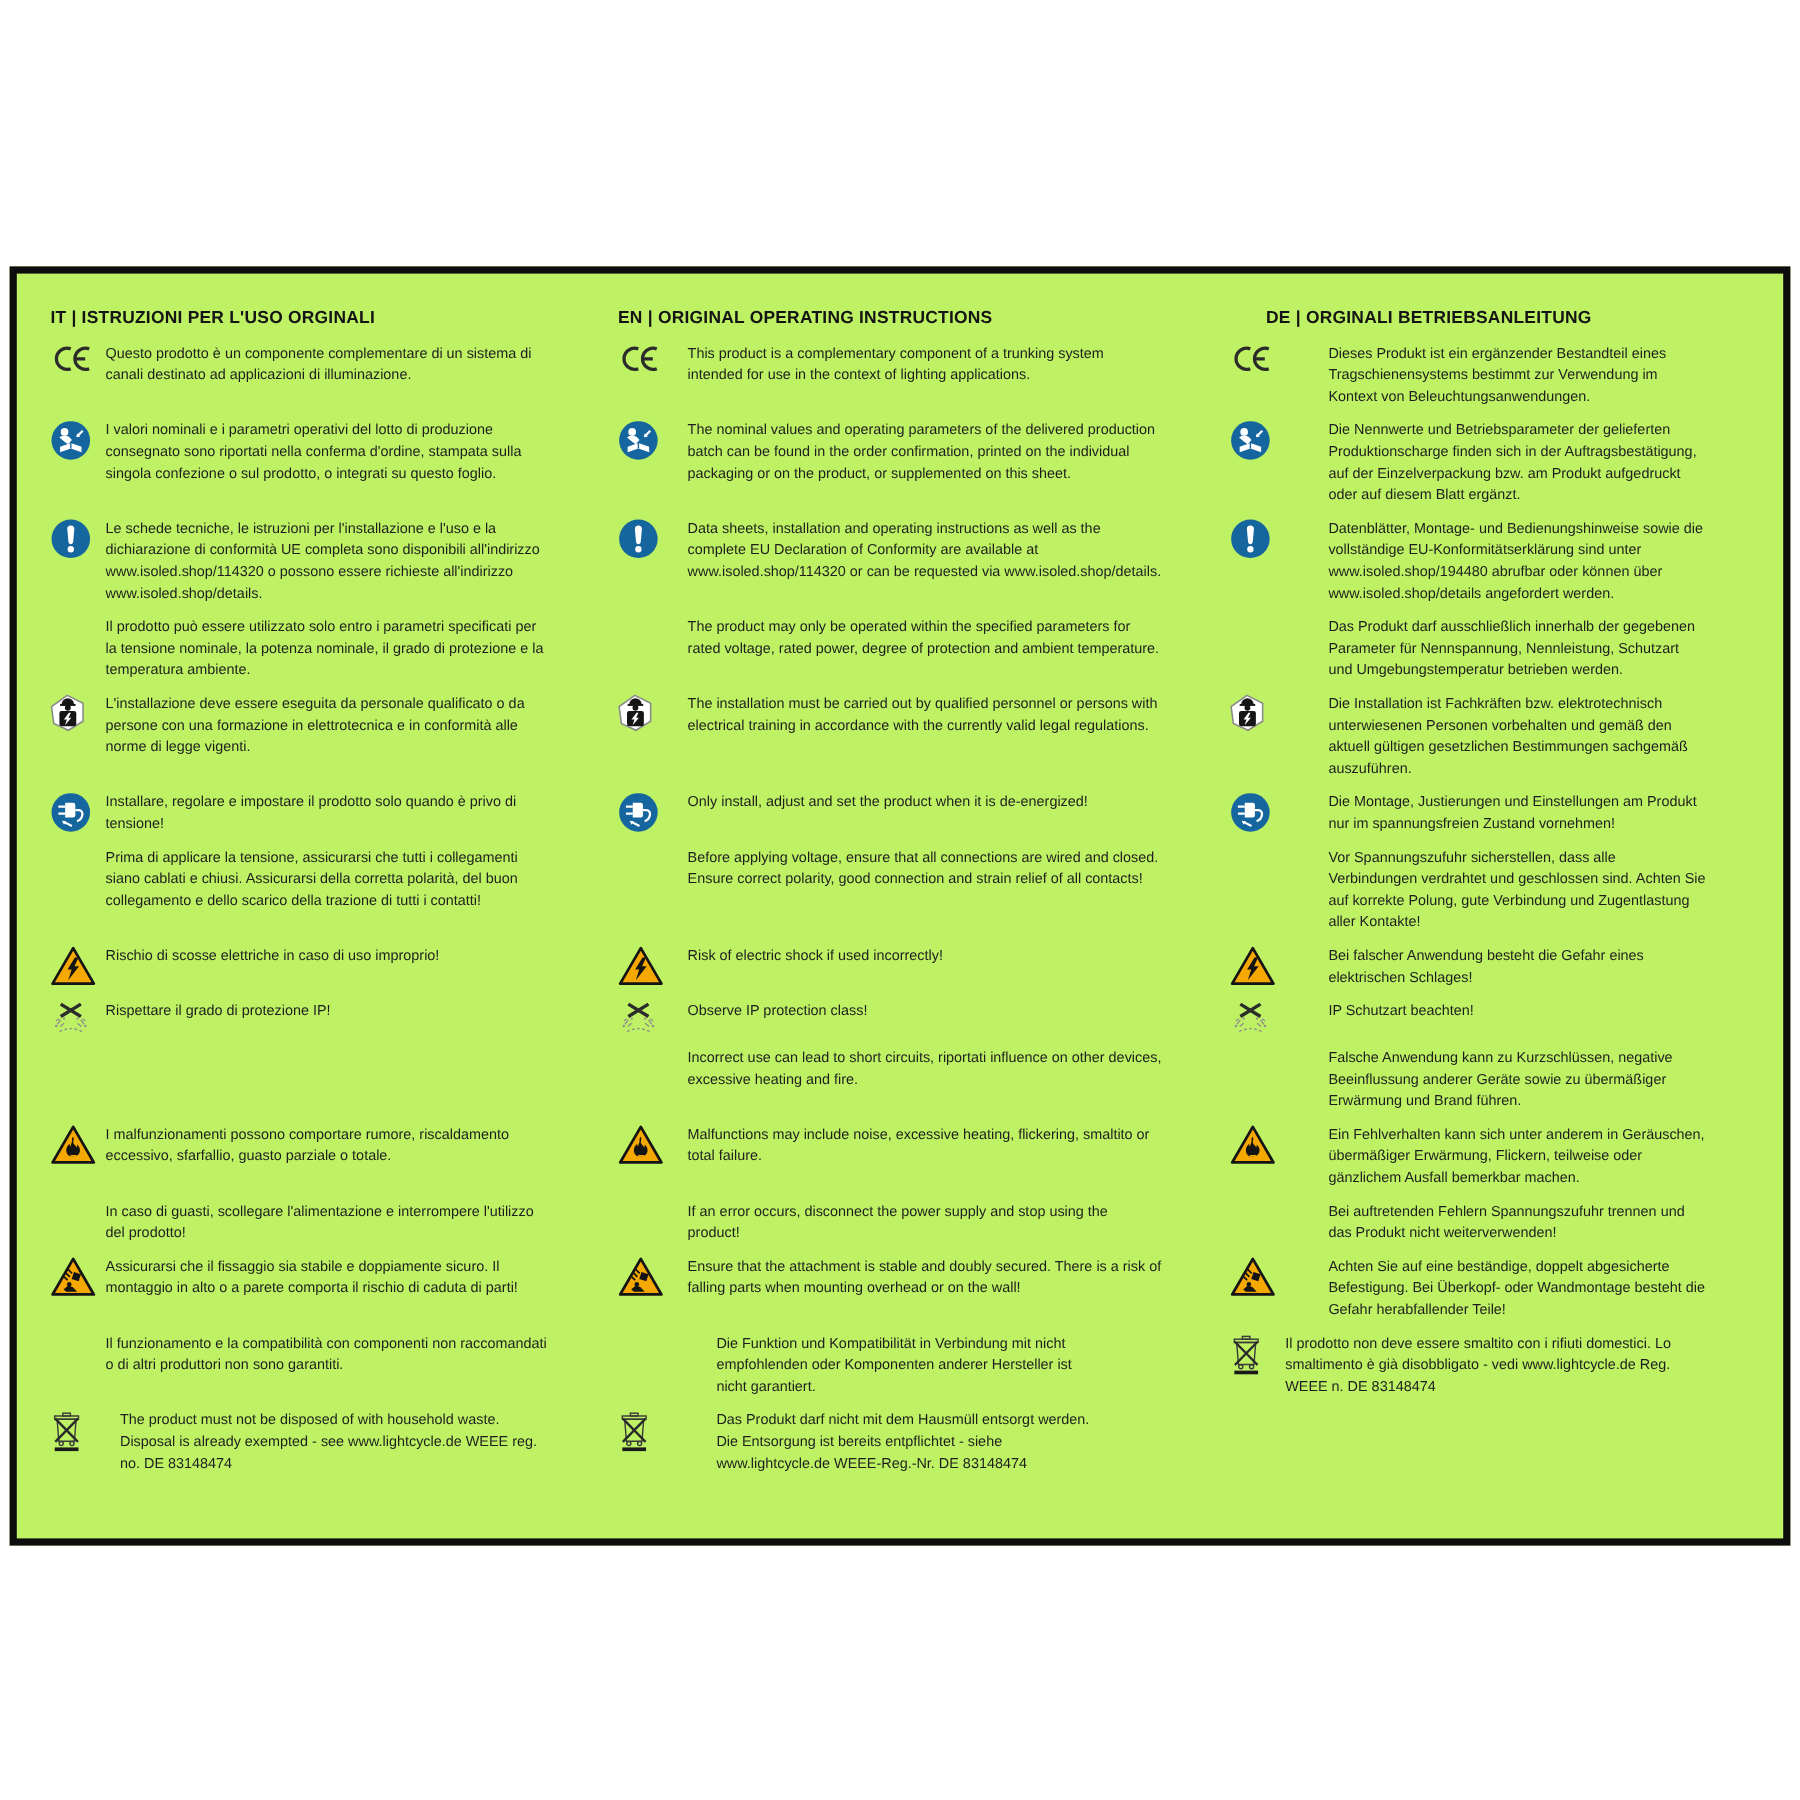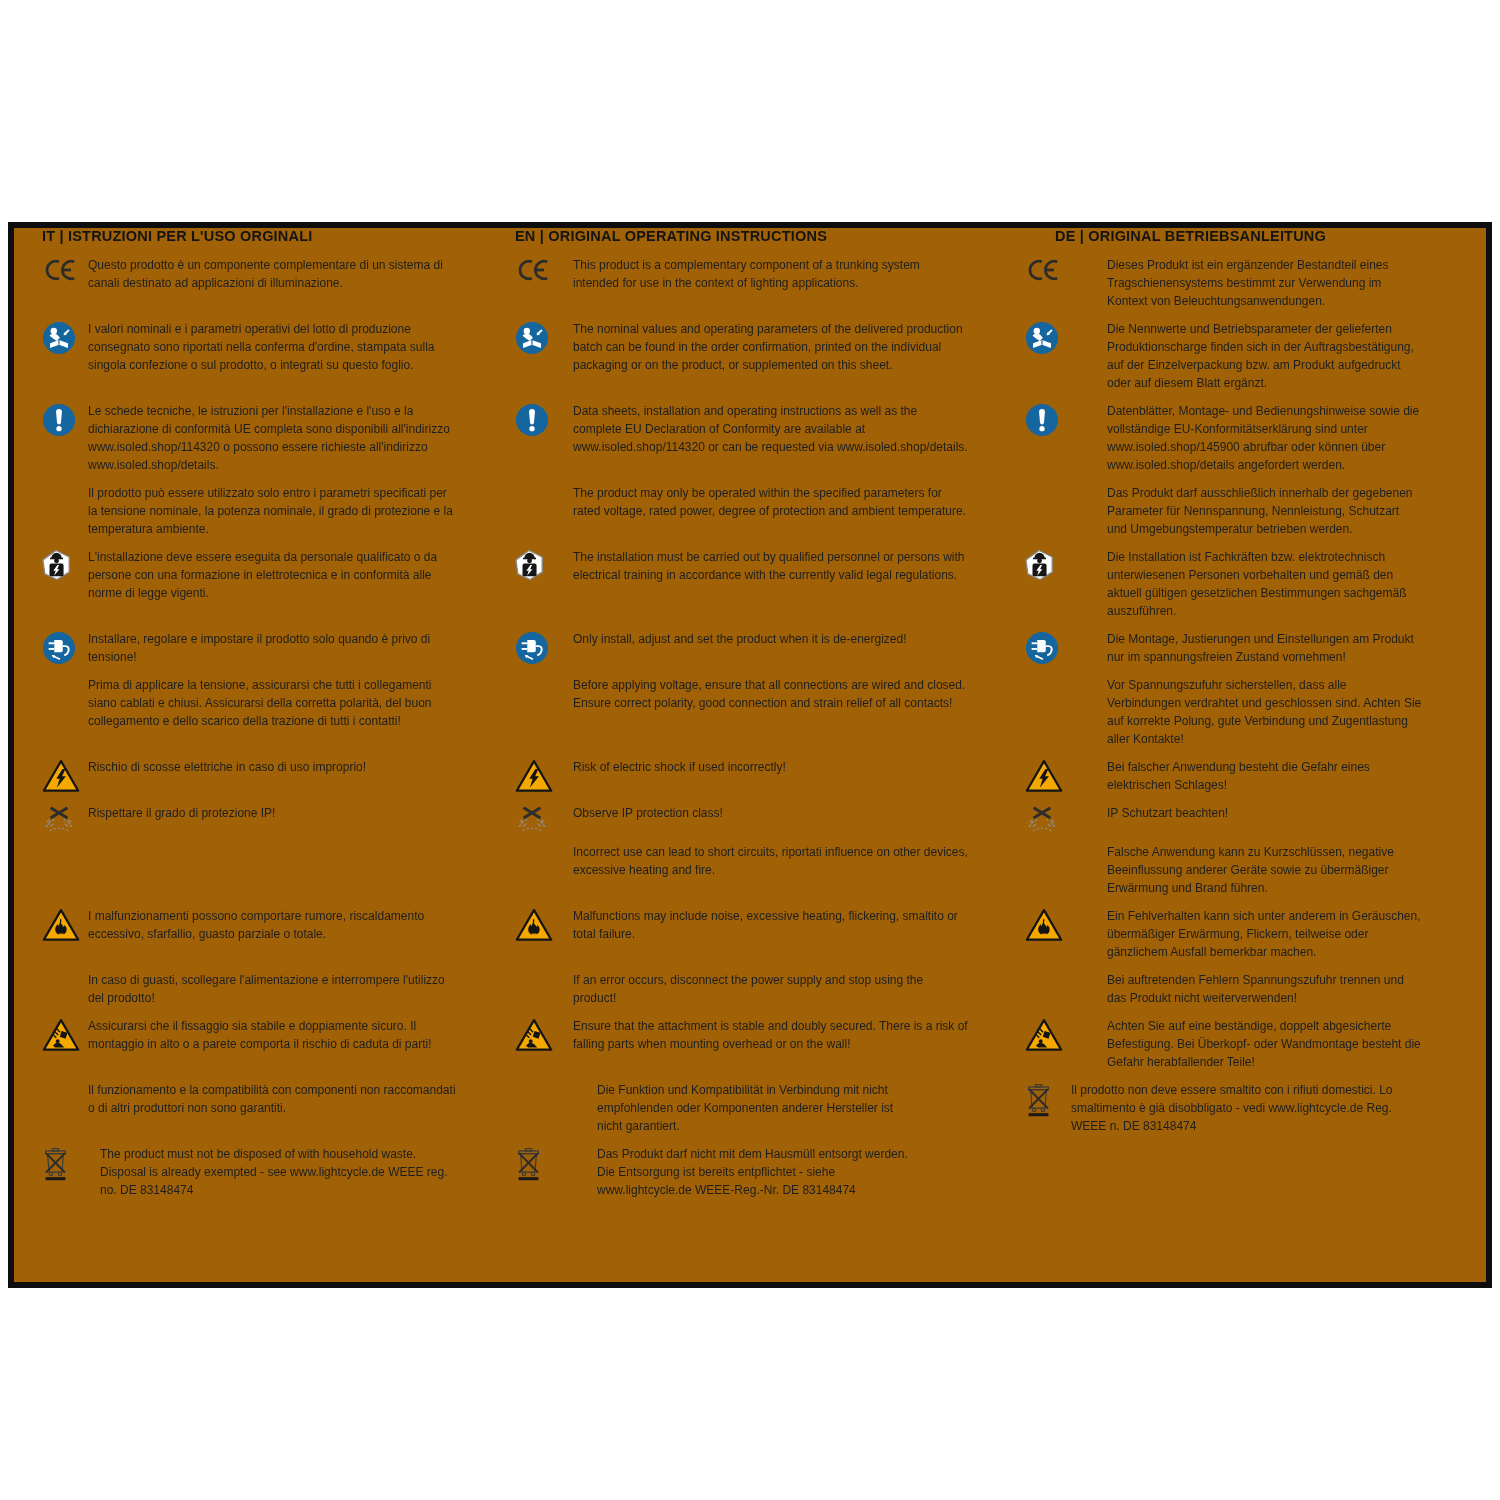--- a/index.html
+++ b/index.html
@@ -1,20 +1,20 @@
 <!DOCTYPE html>
 <html><head>
 <meta charset="utf-8">
 <style>
   html,body{margin:0;padding:0;background:#ffffff;}
   body{width:1500px;height:1500px;position:relative;font-family:"Liberation Sans",sans-serif;color:#1a1a1a;}
   .sheet-frame{
     position:absolute;left:8px;top:222px;width:1484px;height:1066px;
-    border:6px solid #0d0d0d;box-sizing:border-box;background:#a16207;
-    display:flex;flex-direction:column;padding:0 36px 0 28px;overflow:hidden;
+    border:6px solid #0d0d0d;box-sizing:border-box;background:#bef264;
+    display:flex;flex-direction:column;padding:29px 36px 0 28px;overflow:hidden;
   }
   .instruction-grid{
     display:grid;
     grid-template-columns:416px 453px 397px;
     column-gap:57px;
     row-gap:10px;
     align-items:start;
   }
   .col-title{font-size:14.5px;font-weight:bold;letter-spacing:.2px;margin:0 0 2px 0;color:#141414;}
   .col-title.de{padding-left:30px;}
@@ -110,21 +110,21 @@
       <path d="M4.5 7.5 25.5 29 M25.5 7.5 4.5 29" stroke="#2a2a2a" stroke-width="2.2"></path>
       <rect x="4" y="34.2" width="22" height="3.4" fill="#1a1a1a"></rect>
     </symbol>
   </defs>
 </svg>
 
 <div class="sheet-frame">
   <div class="instruction-grid">
     <h2 class="col-title it">IT | ISTRUZIONI PER L'USO ORGINALI</h2>
     <h2 class="col-title en">EN | ORIGINAL OPERATING INSTRUCTIONS</h2>
-    <h2 class="col-title de">DE | ORIGINAL BETRIEBSANLEITUNG</h2>
+    <h2 class="col-title de">DE | ORGINALI BETRIEBSANLEITUNG</h2>
 
   <div class="cell it">
         <div class="iconbox">
           <svg class="ic" width="36" height="22" style="margin-top: 2px;">
             <use href="#sym-ce-mark-icon" xlink:href="#sym-ce-mark-icon"></use>
           </svg>
         </div>
         <p>Questo prodotto è un componente complementare di un sistema di canali destinato ad applicazioni di illuminazione.</p>
       </div>
       <div class="cell en">
@@ -182,21 +182,21 @@
           </svg>
         </div>
         <p>Data sheets, installation and operating instructions as well as the complete EU Declaration of Conformity are available at www.isoled.shop/114320 or can be requested via www.isoled.shop/details.</p>
       </div>
       <div class="cell de">
         <div class="iconbox">
           <svg class="ic" width="34" height="34">
             <use href="#sym-mandatory-exclamation-icon" xlink:href="#sym-mandatory-exclamation-icon"></use>
           </svg>
         </div>
-        <p>Datenblätter, Montage- und Bedienungshinweise sowie die vollständige EU-Konformitätserklärung sind unter www.isoled.shop/145900 abrufbar oder können über www.isoled.shop/details angefordert werden.</p>
+        <p>Datenblätter, Montage- und Bedienungshinweise sowie die vollständige EU-Konformitätserklärung sind unter www.isoled.shop/194480 abrufbar oder können über www.isoled.shop/details angefordert werden.</p>
       </div>
       <div class="cell it">
         <div class="iconbox"></div>
         <p>Il prodotto può essere utilizzato solo entro i parametri specificati per la tensione nominale, la potenza nominale, il grado di protezione e la temperatura ambiente.</p>
       </div>
       <div class="cell en">
         <div class="iconbox"></div>
         <p>The product may only be operated within the specified parameters for rated voltage, rated power, degree of protection and ambient temperature.</p>
       </div>
       <div class="cell de">

